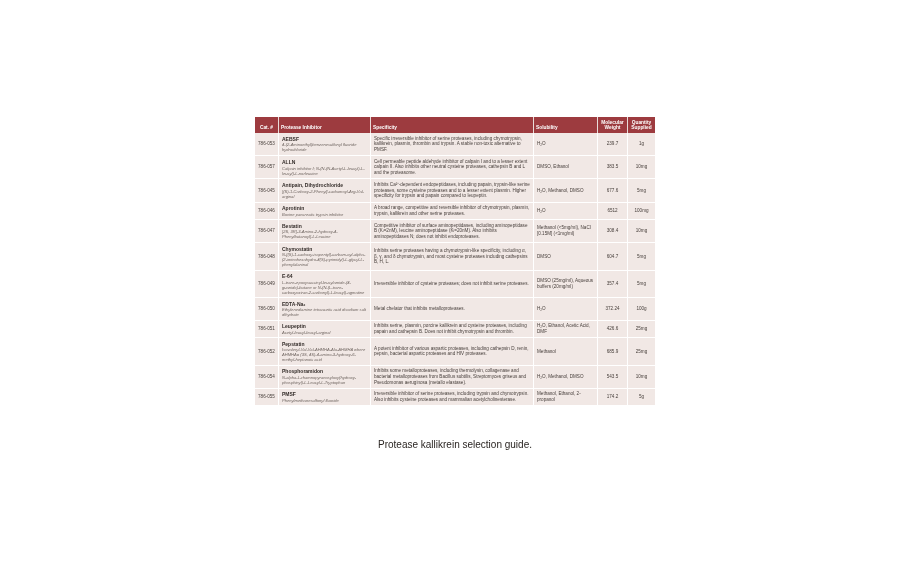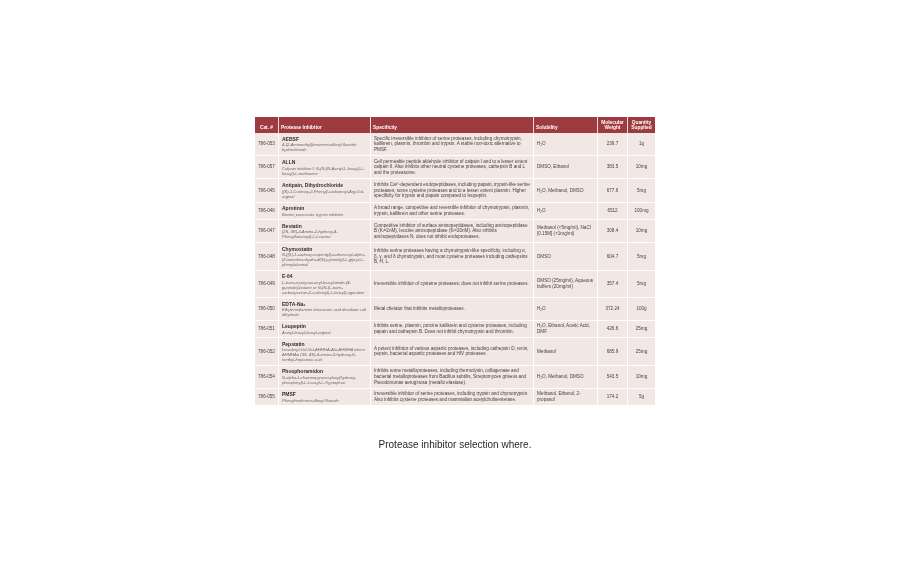--- a/index.html
+++ b/index.html
@@ -184,15 +184,15 @@
         </div>
         <div class="cell c-spec">Irreversible inhibitor of serine proteases, including trypsin and chymotrypsin. Also inhibits cysteine proteases and mammalian acetylcholinesterase.</div>
         <div class="cell c-sol">Methanol, Ethanol, 2-propanol</div>
         <div class="cell c-mw">174.2</div>
         <div class="cell c-qty">5g</div>
       </div>
       </div>
 
   </div>
 
-  <div class="caption">Protease inhibitor selection where.</div>
+  <div class="caption">Protease kallikrein selection guide.</div>
 
 </div>
 
 </body></html>

